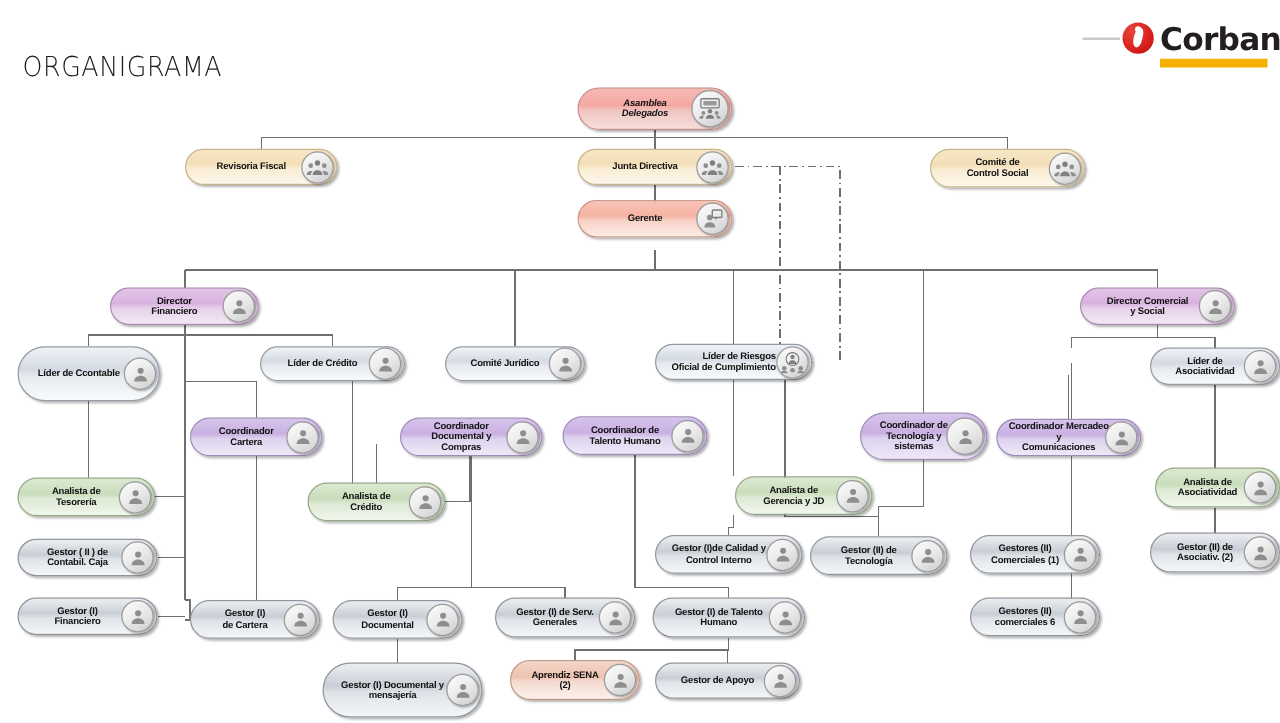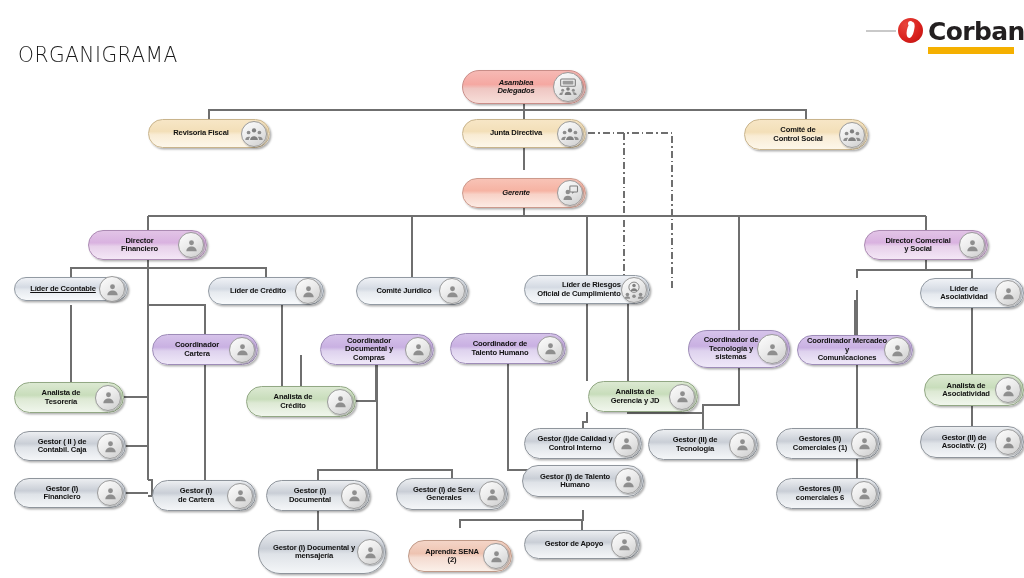--- a/index.html
+++ b/index.html
@@ -70,21 +70,21 @@
 
   
   .c-pink   {background:linear-gradient(180deg,#f6b9b4 0%,#f5a8a2 42%,#efc6c2 55%,#f7ded9 100%);border-color:#c98d88;font-style:italic;}
   .c-cream  {background:linear-gradient(180deg,#f7e6c6 0%,#f3dfb8 42%,#f9ecd4 55%,#fdf7ea 100%);border-color:#c9b48c;}
   .c-salmon {background:linear-gradient(180deg,#f8c3b6 0%,#f6b3a3 42%,#f8d2c7 55%,#fcebe4 100%);border-color:#cc9a8c;}
   .c-violet {background:linear-gradient(180deg,#e2c4e6 0%,#d9b2e0 42%,#e7d0ea 55%,#f4e7f6 100%);border-color:#ac8ab3;}
   .c-lilac  {background:linear-gradient(180deg,#d6c3ea 0%,#c9b0e2 42%,#ded2ee 55%,#efe8f8 100%);border-color:#9e8cb8;}
   .c-gray   {background:linear-gradient(180deg,#eceef1 0%,#c9ced6 42%,#dfe3e8 55%,#f4f6f8 100%);border-color:#8f959c;}
   .c-bluegray{background:linear-gradient(180deg,#f0f2f6 0%,#d4dae3 42%,#e6eaef 55%,#f8fafc 100%);border-color:#929aa3;}
   .c-green  {background:linear-gradient(180deg,#dce9d2 0%,#c8ddbb 42%,#dde9d4 55%,#f0f6ec 100%);border-color:#92a884;}
-  .c-peach  {background:linear-gradient(180deg,#f4d5c7 0%,#eec3b1 42%,#f4dbd0 55%,#fbf0e9 100%);border-color:#c09a88;margin-top:12px;}
+  .c-peach  {background:linear-gradient(180deg,#f4d5c7 0%,#eec3b1 42%,#f4dbd0 55%,#fbf0e9 100%);border-color:#c09a88;}
 </style>
 </head>
 <body>
 
 <div id="stage">
 
   <div id="title">ORGANIGRAMA</div>
 
   <div id="logo">
     <div class="rule"></div>
@@ -212,21 +212,21 @@
           <svg width="18" height="16" viewBox="0 0 30 24">
             <circle cx="15" cy="6" r="3.6" fill="#7f7f7f"></circle>
             <circle cx="6" cy="9.5" r="3.1" fill="#8d8d8d"></circle>
             <circle cx="24" cy="9.5" r="3.1" fill="#8d8d8d"></circle>
             <path d="M8.5 22c0-4 2.9-6.4 6.5-6.4s6.5 2.4 6.5 6.4z" fill="#7f7f7f"></path>
             <path d="M0.5 22c0-3.4 2.3-5.4 5.5-5.4 1 0 1.9.2 2.6.5-1.4 1.2-2.2 2.9-2.3 4.9z" fill="#8d8d8d"></path>
             <path d="M29.5 22c0-3.4-2.3-5.4-5.5-5.4-1 0-1.9.2-2.6.5 1.4 1.2 2.2 2.9 2.3 4.9z" fill="#8d8d8d"></path>
           </svg>
         </span>
       </div>
-      <div class="node c-salmon" style="left: 462px; top: 178px; width: 124px; height: 30px; font-style: italic;">
+      <div class="node c-salmon" style="left: 462px; top: 160px; width: 124px; height: 30px;">
         <span class="lbl">Gerente</span>
         <span class="av">
           <svg width="17" height="16" viewBox="0 0 24 24">
             <rect x="11" y="1.5" width="11.5" height="9" rx="1.3" fill="none" stroke="#7d7d7d" stroke-width="1.6"></rect>
             <path d="M14.5 10.5 L14.5 13.5 L17.5 10.5 Z" fill="#7d7d7d"></path>
             <circle cx="8" cy="10.5" r="3.4" fill="#8e8e8e"></circle>
             <path d="M1.5 22.5c0-4 2.9-6.3 6.5-6.3s6.5 2.3 6.5 6.3z" fill="#8e8e8e"></path>
           </svg>
         </span>
       </div>
@@ -243,21 +243,21 @@
       <div class="node c-violet" style="left: 864px; top: 230px; width: 124px; height: 30px;">
         <span class="lbl">Director Comercial
 y Social</span>
         <span class="av">
           <svg width="15" height="15" viewBox="0 0 24 24">
             <circle cx="12" cy="7.5" r="3.9" fill="#8e8e8e"></circle>
             <path d="M3.8 21c0-4.6 3.7-7.4 8.2-7.4s8.2 2.8 8.2 7.4z" fill="#8e8e8e"></path>
           </svg>
         </span>
       </div>
-      <div class="node c-bluegray" style="left: 14px; top: 277px; width: 114px; height: 24px; text-decoration: underline;">
+      <div class="node c-bluegray" style="left: 14px; top: 277px; width: 114px; height: 44px;">
         <span class="lbl">Líder de Ccontable</span>
         <span class="av">
           <svg width="15" height="15" viewBox="0 0 24 24">
             <circle cx="12" cy="7.5" r="3.9" fill="#8e8e8e"></circle>
             <path d="M3.8 21c0-4.6 3.7-7.4 8.2-7.4s8.2 2.8 8.2 7.4z" fill="#8e8e8e"></path>
           </svg>
         </span>
       </div>
       <div class="node c-bluegray" style="left: 208px; top: 277px; width: 116px; height: 28px;">
         <span class="lbl">Líder de Crédito</span>
@@ -447,21 +447,21 @@
       <div class="node c-gray" style="left: 396px; top: 478px; width: 112px; height: 32px;">
         <span class="lbl">Gestor (I) de Serv.
 Generales</span>
         <span class="av">
           <svg width="15" height="15" viewBox="0 0 24 24">
             <circle cx="12" cy="7.5" r="3.9" fill="#8e8e8e"></circle>
             <path d="M3.8 21c0-4.6 3.7-7.4 8.2-7.4s8.2 2.8 8.2 7.4z" fill="#8e8e8e"></path>
           </svg>
         </span>
       </div>
-      <div class="node c-gray" style="left: 522px; top: 465px; width: 122px; height: 32px;">
+      <div class="node c-gray" style="left: 522px; top: 478px; width: 122px; height: 32px;">
         <span class="lbl">Gestor (I) de Talento
 Humano</span>
         <span class="av">
           <svg width="15" height="15" viewBox="0 0 24 24">
             <circle cx="12" cy="7.5" r="3.9" fill="#8e8e8e"></circle>
             <path d="M3.8 21c0-4.6 3.7-7.4 8.2-7.4s8.2 2.8 8.2 7.4z" fill="#8e8e8e"></path>
           </svg>
         </span>
       </div>
       <div class="node c-peach" style="left: 408px; top: 528px; width: 104px; height: 32px;">

